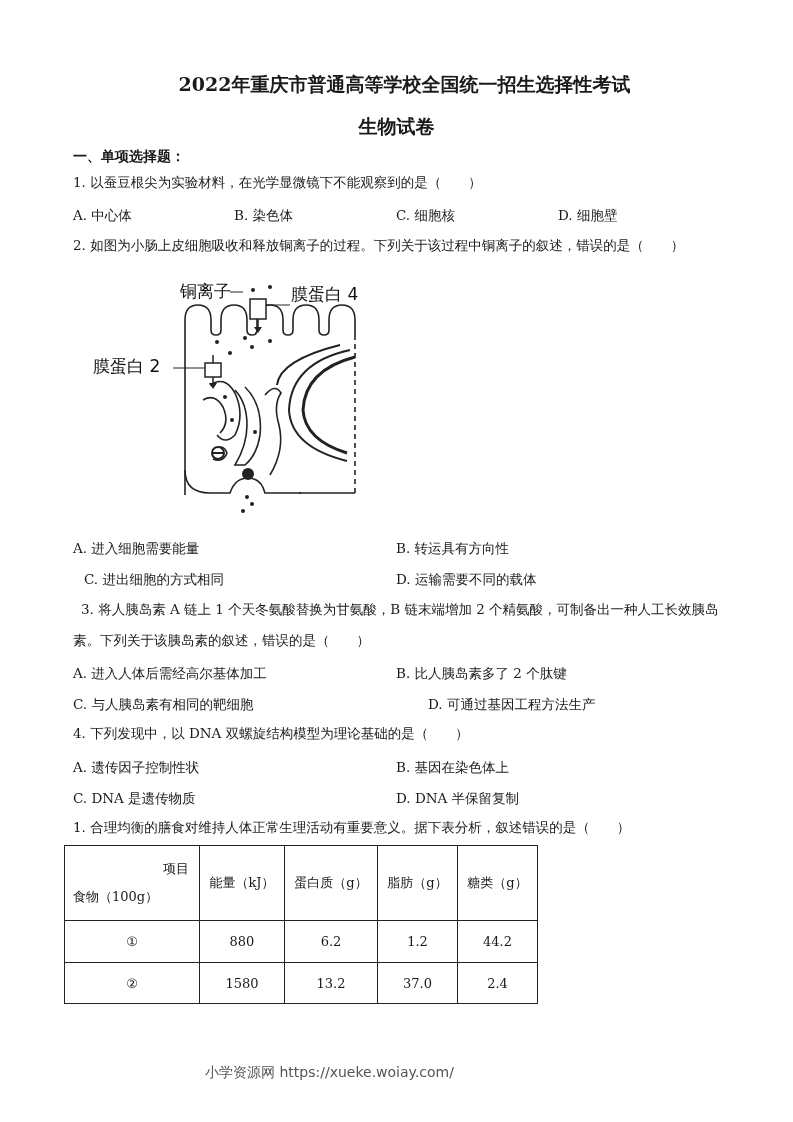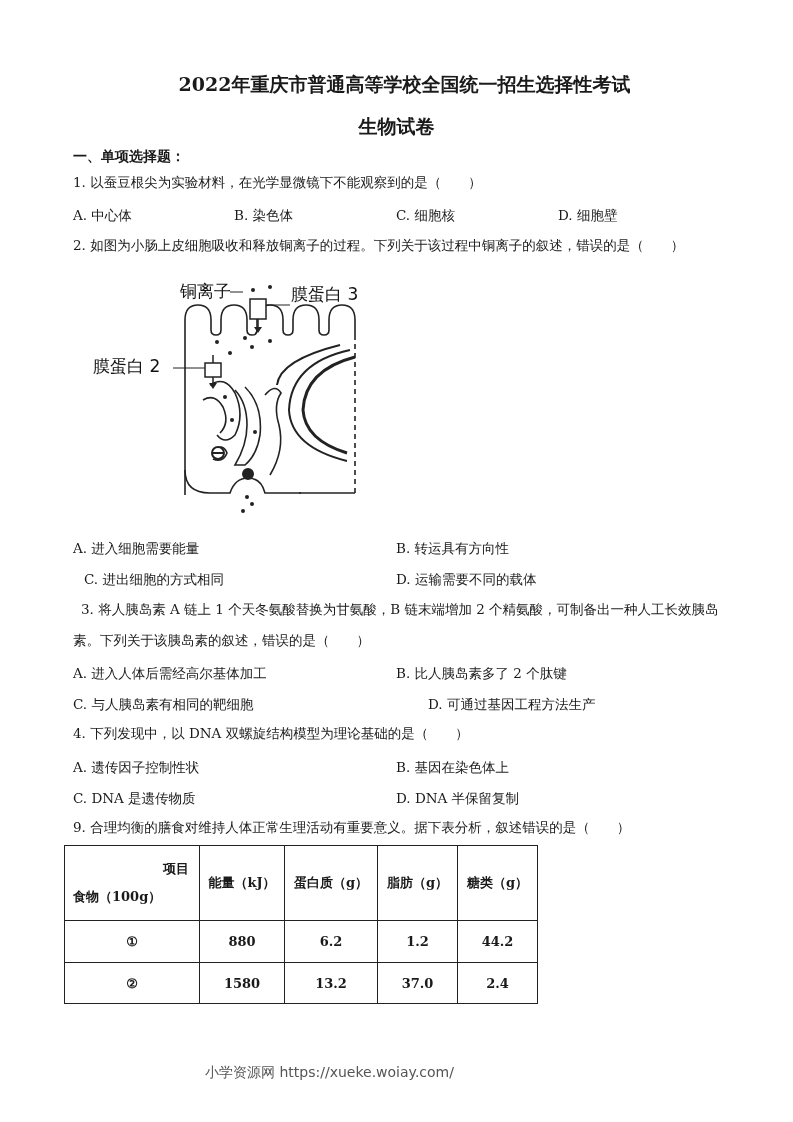--- a/index.html
+++ b/index.html
@@ -4,21 +4,21 @@
 <style>
   html, body { margin: 0; padding: 0; background: #ffffff; }
   body { width: 793px; height: 1122px; position: relative; overflow: hidden;
          font-family: "DejaVu Serif", "Liberation Serif", serif; color: #1a1a1a; }
   .abs { position: absolute; white-space: nowrap; }
   .title { font-family: "DejaVu Serif", serif; font-weight: bold; font-size: 19px; left: 0; width: 793px; text-align: center; }
   .section { font-weight: bold; font-size: 14px; }
   .q { font-size: 13.5px; line-height: 1; }
   .opt { font-size: 13.5px; }
   table.food { position: absolute; left: 64px; top: 845px; border-collapse: collapse; font-size: 13px; }
-  table.food td { border: 1.3px solid #222; text-align: center; vertical-align: middle; padding: 0; font-weight: bold; }
+  table.food td { border: 1.3px solid #222; text-align: center; vertical-align: middle; padding: 0; }
   .hdr-diag { position: relative; width: 134px; height: 74px; }
   .hdr-diag .top { position: absolute; right: 10px; top: 14px; }
   .hdr-diag .bot { position: absolute; left: 8px; bottom: 14px; }
   .footer { font-family: "DejaVu Sans", sans-serif; font-size: 14px; color: #555; left: 0; width: 659px; text-align: center; }
   .diagram-label { font-family: "DejaVu Sans", sans-serif; font-size: 17px; color: #111; }
 </style>
 </head>
 <body>
 
 <div class="abs title" style="top:72px;margin-left:8px;">2022年重庆市普通高等学校全国统一招生选择性考试</div>
@@ -84,21 +84,21 @@
       <circle cx="162" cy="222" r="2"></circle>
         <circle cx="167" cy="229" r="2"></circle>
       <circle cx="158" cy="236" r="2"></circle>
     </g>
 
     <circle cx="133" cy="178" r="6" fill="#fff" stroke="#222" stroke-width="2"></circle>
     <line x1="128" y1="178" x2="138" y2="178" stroke="#222" stroke-width="2"></line>
     <circle cx="163" cy="199" r="6" fill="#222"></circle>
   </svg>
   <div class="abs diagram-label" style="left:95px; top:5px;">铜离子</div>
-  <div class="abs diagram-label" style="left:206px; top:8px;">膜蛋白 3</div>
+  <div class="abs diagram-label" style="left:206px; top:8px;">膜蛋白 4</div>
   <div class="abs diagram-label" style="left:8px; top:80px;">膜蛋白 2</div>
 </div>
 
 <div class="abs opt" style="left:73px; top:540px;">A. 进入细胞需要能量</div>
 <div class="abs opt" style="left:396px; top:540px;">B. 转运具有方向性</div>
 <div class="abs opt" style="left:84px; top:571px;">C. 进出细胞的方式相同</div>
 <div class="abs opt" style="left:396px; top:571px;">D. 运输需要不同的载体</div>
 
 <div class="abs q" style="left:81px; top:603px;">3. 将人胰岛素 A 链上 1 个天冬氨酸替换为甘氨酸，B 链末端增加 2 个精氨酸，可制备出一种人工长效胰岛</div>
 <div class="abs q" style="left:73px; top:634px;">素。下列关于该胰岛素的叙述，错误的是（　　）</div>
@@ -106,21 +106,21 @@
 <div class="abs opt" style="left:396px; top:665px;">B. 比人胰岛素多了 2 个肽键</div>
 <div class="abs opt" style="left:73px; top:696px;">C. 与人胰岛素有相同的靶细胞</div>
 <div class="abs opt" style="left:396px; top:696px;margin-left:32px;">D. 可通过基因工程方法生产</div>
 
 <div class="abs q" style="left:73px; top:727px;">4. 下列发现中，以 DNA 双螺旋结构模型为理论基础的是（　　）</div>
 <div class="abs opt" style="left:73px; top:759px;">A. 遗传因子控制性状</div>
 <div class="abs opt" style="left:396px; top:759px;">B. 基因在染色体上</div>
 <div class="abs opt" style="left:73px; top:790px;">C. DNA 是遗传物质</div>
 <div class="abs opt" style="left:396px; top:790px;">D. DNA 半保留复制</div>
 
-<div class="abs q" style="left:73px; top:821px;">9. 合理均衡的膳食对维持人体正常生理活动有重要意义。据下表分析，叙述错误的是（　　）</div>
+<div class="abs q" style="left:73px; top:821px;">1. 合理均衡的膳食对维持人体正常生理活动有重要意义。据下表分析，叙述错误的是（　　）</div>
 
 <table class="food">
   <tbody>
       <tr>
     <td style="width:134px;">
       <div class="hdr-diag">
         <span class="top">项目</span>
         <span class="bot">食物（100g）</span>
       </div>
     </td>

